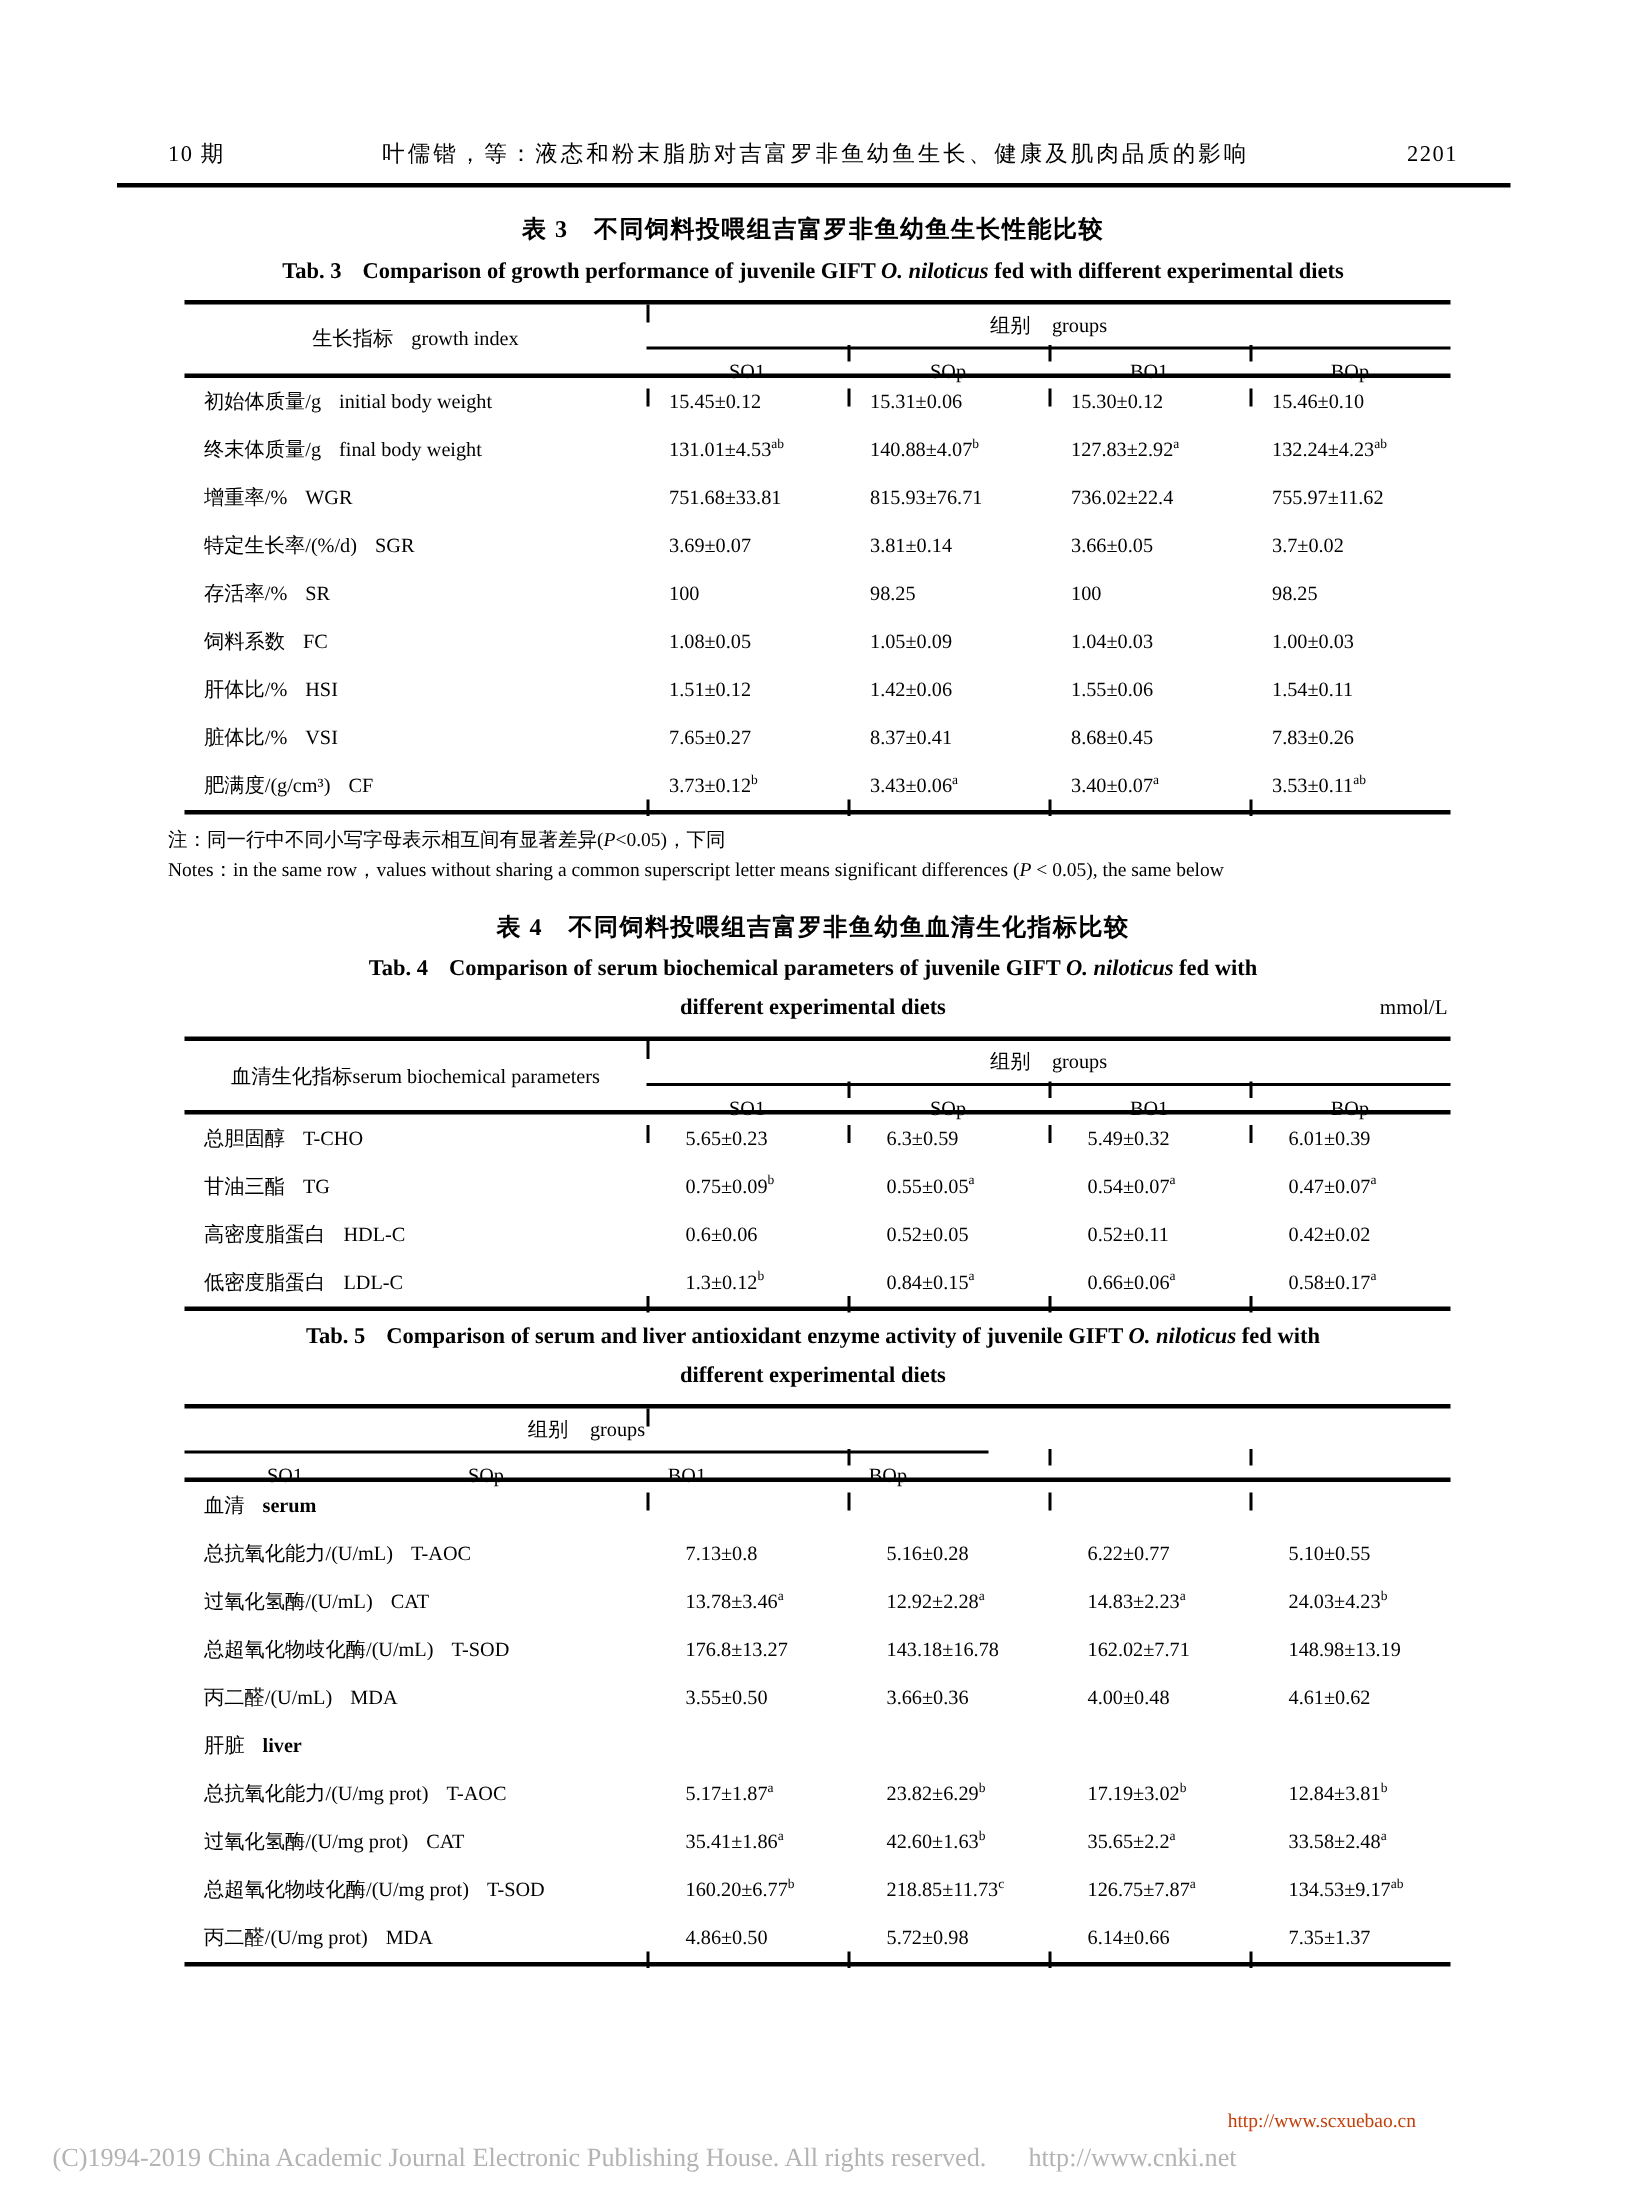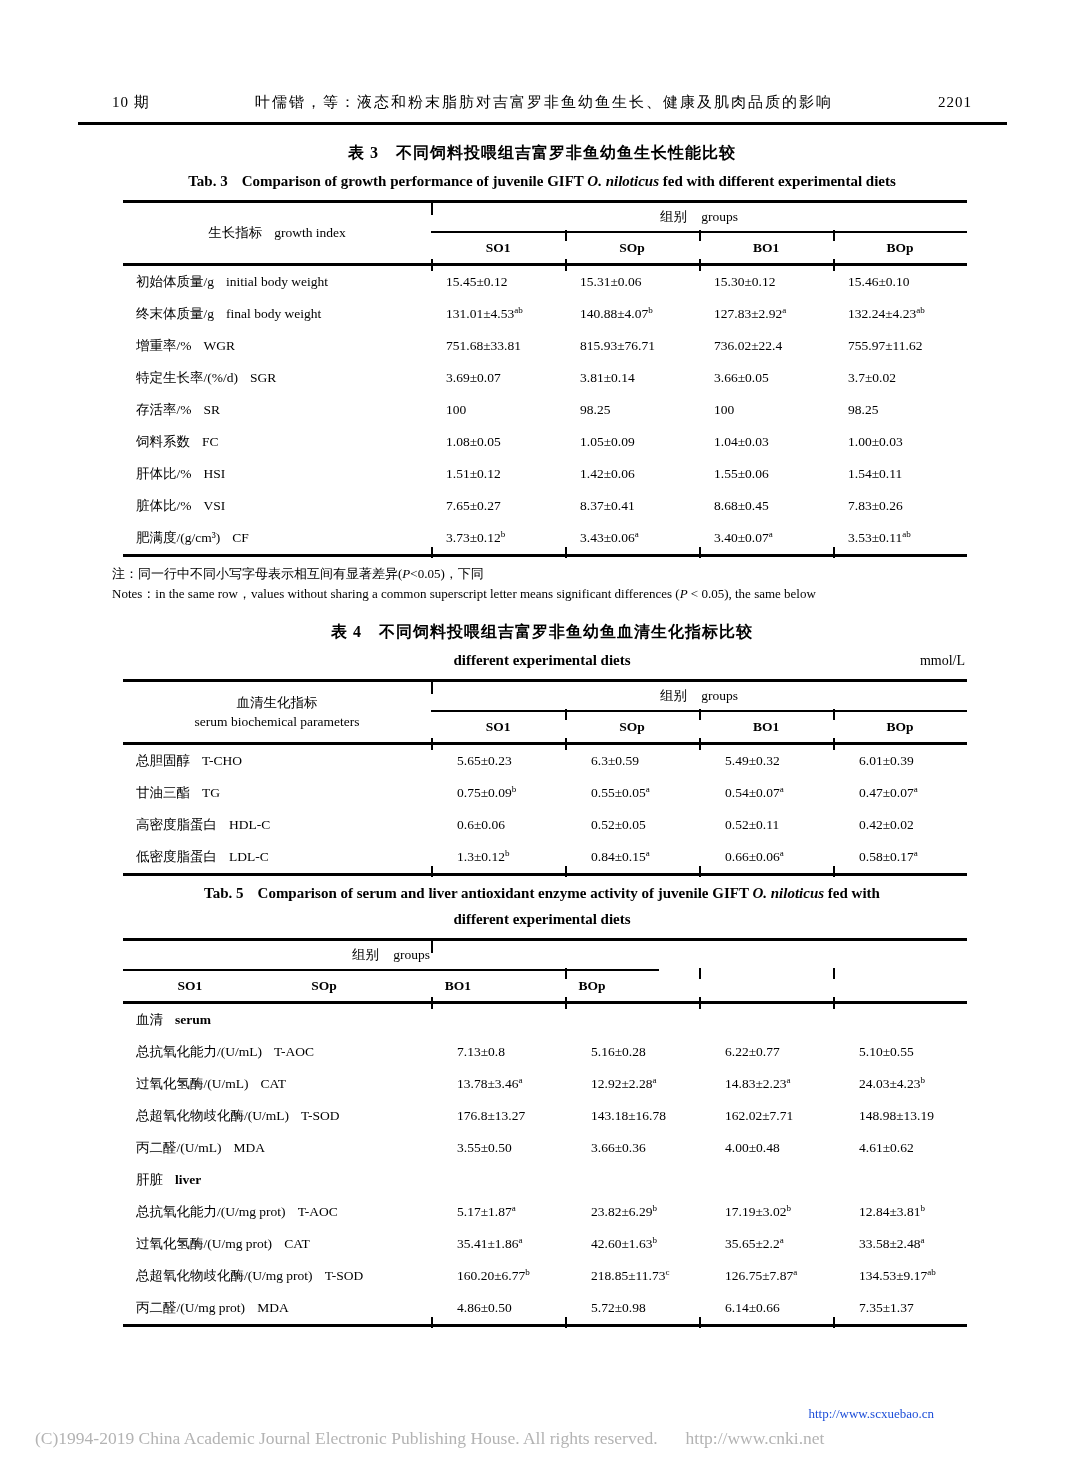--- a/index.html
+++ b/index.html
@@ -13,49 +13,49 @@
   
   .cap{text-align:center;font-weight:bold;}
   .cap-zh{font-size:16px;margin-top:18px;letter-spacing:1px;}
   .cap-en{font-size:15px;margin-top:9px;}
   .cap-en .lbl{margin-right:14px;}
   .cap-line2{position:relative;font-size:15px;font-weight:bold;text-align:center;margin-top:9px;}
   .unit{position:absolute;right:119px;top:1px;font-weight:normal;font-size:14px;}
   
   .ptable{position:relative;margin:10px 117px 0 123px;border-top:3px solid #000;border-bottom:3px solid #000;font-size:13.5px;}
   .thead{display:flex;border-bottom:3px solid #000;}
-  .stub-h{width:36.5%;display:flex;flex-direction:column;align-items:center;justify-content:center;}
+  .stub-h{width:36.5%;display:flex;align-items:center;justify-content:center;}
   .stub-h.one-line{flex-direction:row;}
   .stub-h .en{margin-left:12px;}
   .stub-h div{line-height:19px;}
   .groups-area{width:63.5%;}
   .groups-label{height:28px;line-height:28px;text-align:center;border-bottom:2px solid #000;}
   .groups-label .g-en{margin-left:11px;}
-  .cols{display:flex;height:30px;line-height:30px;font-weight:bold;}
+  .cols{display:flex;height:16px;line-height:30px;}
   .colh{width:25%;text-align:center;}
   .trow{display:flex;height:32px;align-items:center;}
   .cell{box-sizing:border-box;}
   .c-stub{width:36.5%;padding-left:13px;}
   .c-stub .en{margin-left:12px;}
   .c-val{width:15.875%;padding-left:15px;white-space:nowrap;}
   .t45 .c-val{padding-left:26px;}
   .trow.section .en{font-weight:bold;}
   sup{font-size:9px;line-height:0;}
   
   .tick{position:absolute;width:2px;background:#000;}
   .tk1{left:36.5%;} .tk2{left:52.375%;} .tk3{left:68.25%;} .tk4{left:84.125%;}
   .tick-top{top:0;height:12px;}
   .tick-mid{top:27px;height:11px;}
   .tick-hdr{top:56px;height:12px;}
   .tick-bot{bottom:-4px;height:11px;}
   
   .notes{margin:7px 90px 0 112px;font-size:13px;line-height:20px;}
   .notes .it{font-style:italic;}
   
-  .site-link{position:absolute;top:1406px;right:150px;font-size:13px;color:#1d4ed8;}
+  .site-link{position:absolute;top:1406px;right:140px;font-size:13px;color:#c2410c;}
   .copyright{position:absolute;top:1428px;left:35px;font-size:17.5px;color:#b3b3b3;white-space:nowrap;}
   .copyright .cnki{margin-left:28px;}
 </style>
 </head>
 <body>
 
 <div class="page">
 
   <div class="hdr">
     <span>10 期</span>
@@ -168,20 +168,23 @@
         <i class="tick tk3 tick-bot"></i>
         <i class="tick tk4 tick-bot"></i>
     </div>
 
     <div class="notes">
       <div><span>注：同一行中不同小写字母表示相互间有显著差异(</span><span class="it">P</span><span>&lt;0.05)，下同</span></div>
       <div><span>Notes：in the same row，values without sharing a common superscript letter means significant differences (</span><span class="it">P</span><span> &lt; 0.05), the same below</span></div>
     </div>
 
     <div class="cap cap-zh">表 4　不同饲料投喂组吉富罗非鱼幼鱼血清生化指标比较</div>
+    <div class="cap cap-en">
+      <span class="lbl">Tab. 4</span><span>Comparison of serum biochemical parameters of juvenile GIFT </span><i>O. niloticus</i><span> fed with</span>
+    </div>
     <div class="cap-line2">
       <span>different experimental diets</span>
       <span class="unit">mmol/L</span>
     </div>
 
     <div class="ptable t45">
       <div class="thead">
         <div class="stub-h">
           <div>血清生化指标</div>
           <div>serum biochemical parameters</div>

